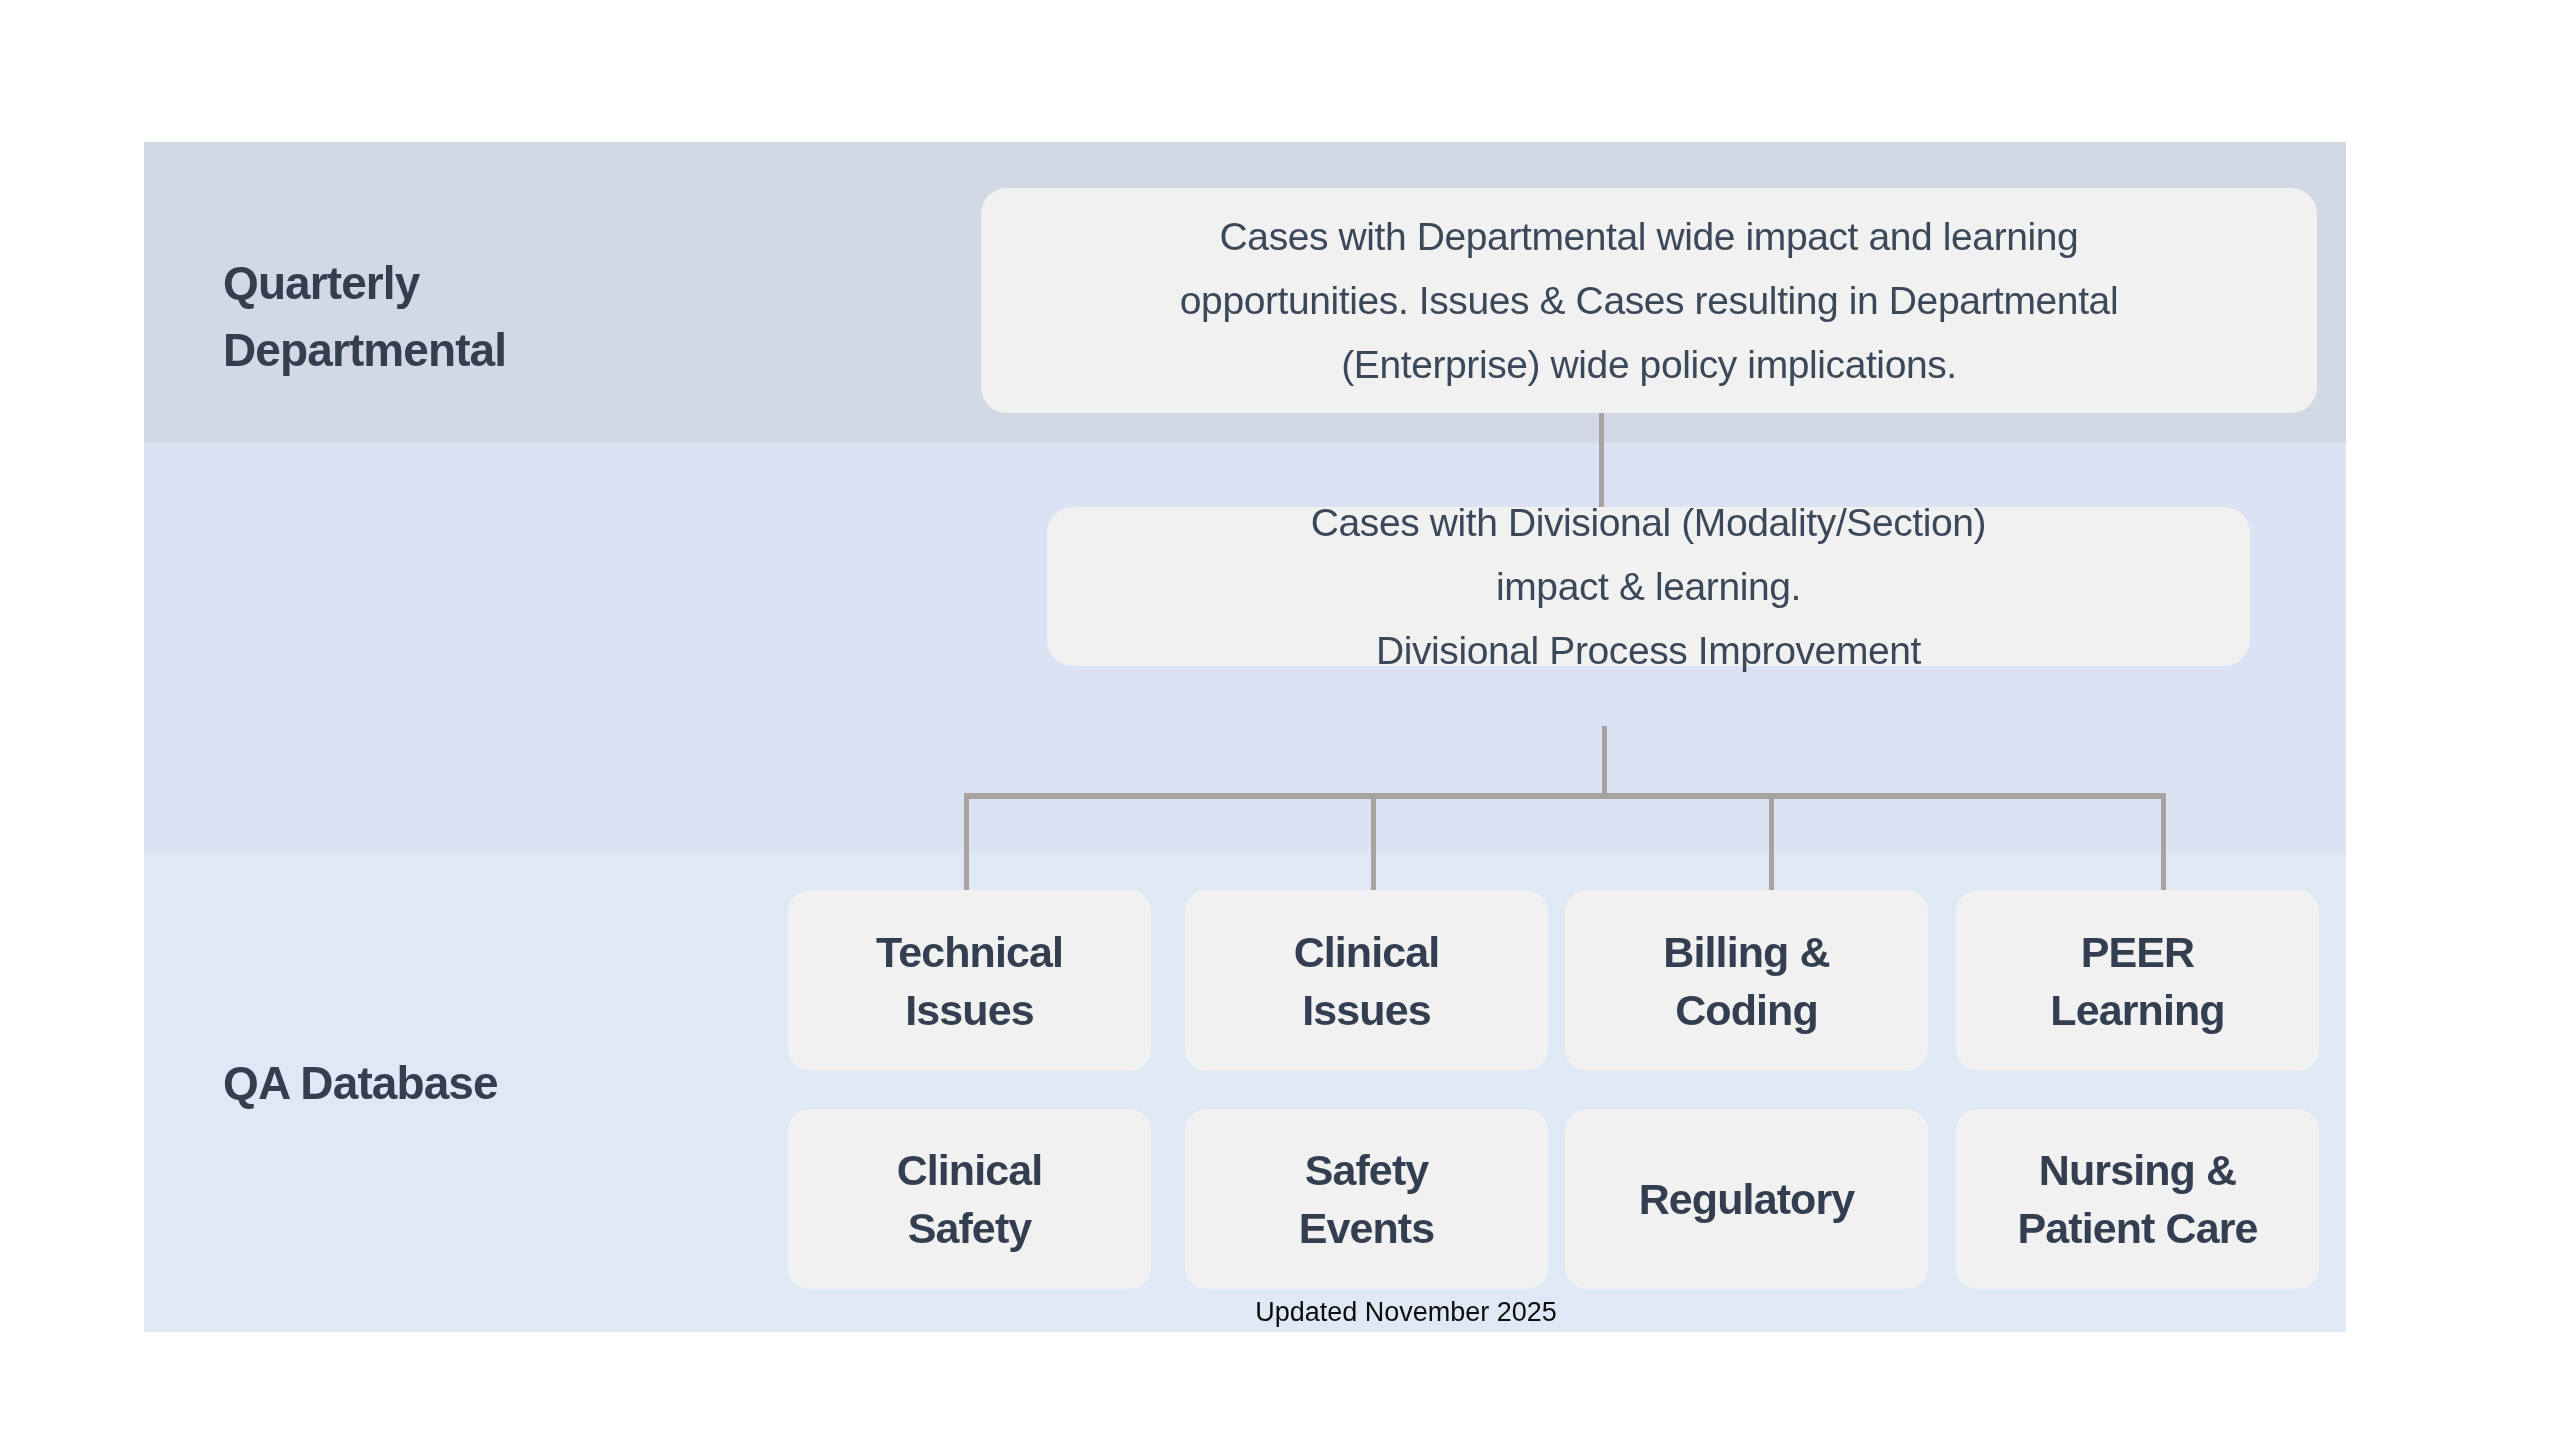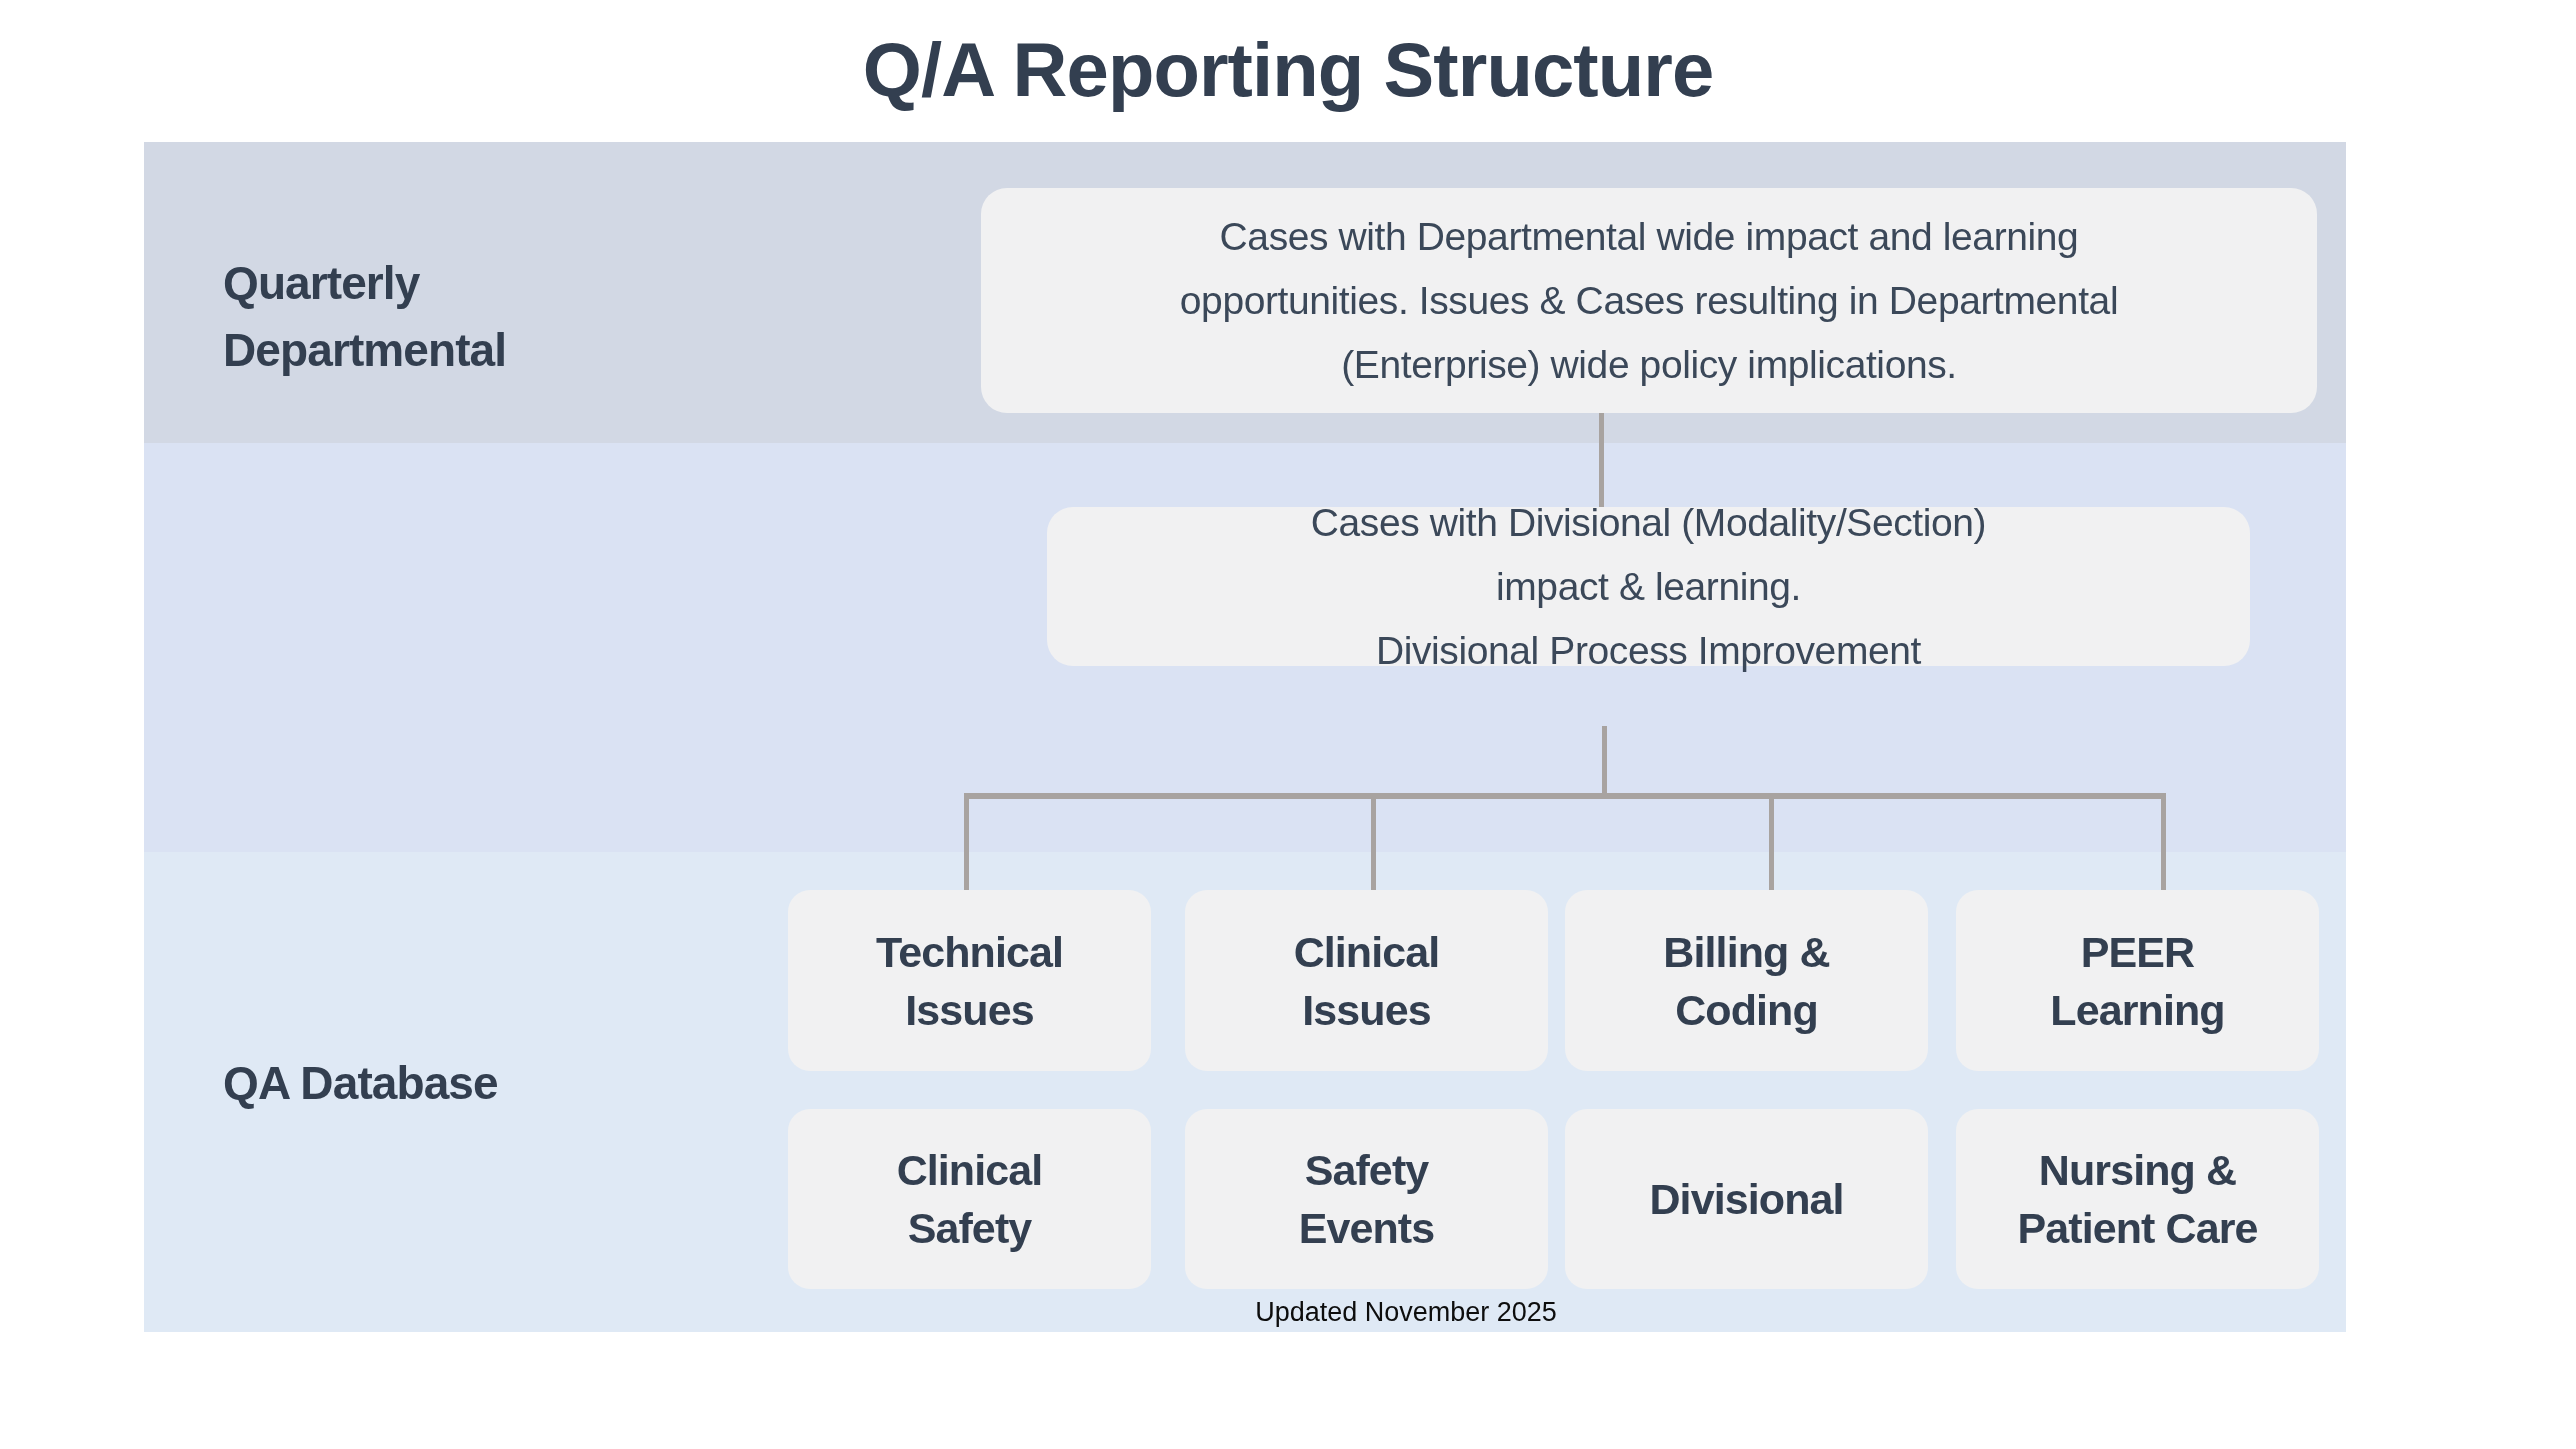--- a/index.html
+++ b/index.html
@@ -111,21 +111,20 @@
     text-align: center;
     font-size: 27px;
     color: var(--footer-text, #0d0d0d);
   }
 </style>
 </head>
 <body>
 
 <div class="page">
 
-  <div class="title">Q/A Reporting Structure</div>
 
   <div class="diagram">
 
     <div class="band band-quarterly"></div>
     <div class="band band-divisional"></div>
     <div class="band band-qa"></div>
 
     <div class="band-label label-quarterly">Quarterly
 Departmental</div>
     <div class="band-label label-qa">QA Database</div>
@@ -150,21 +149,21 @@
     <div class="node qa-node row1 col2">Clinical
 Issues</div>
     <div class="node qa-node row1 col4">PEER
 Learning</div>
     <div class="node qa-node row1 col3">Billing &amp;
 Coding</div>
     <div class="node qa-node row2 col1">Clinical
 Safety</div>
     <div class="node qa-node row2 col2">Safety
 Events</div>
-    <div class="node qa-node row2 col3">Divisional</div>
+    <div class="node qa-node row2 col3">Regulatory</div>
     <div class="node qa-node row2 col4">Nursing &amp;
 Patient Care</div>
 
     <div class="footer-note">Updated November 2025</div>
 
   </div>
 </div>
 
 
 </body></html>

